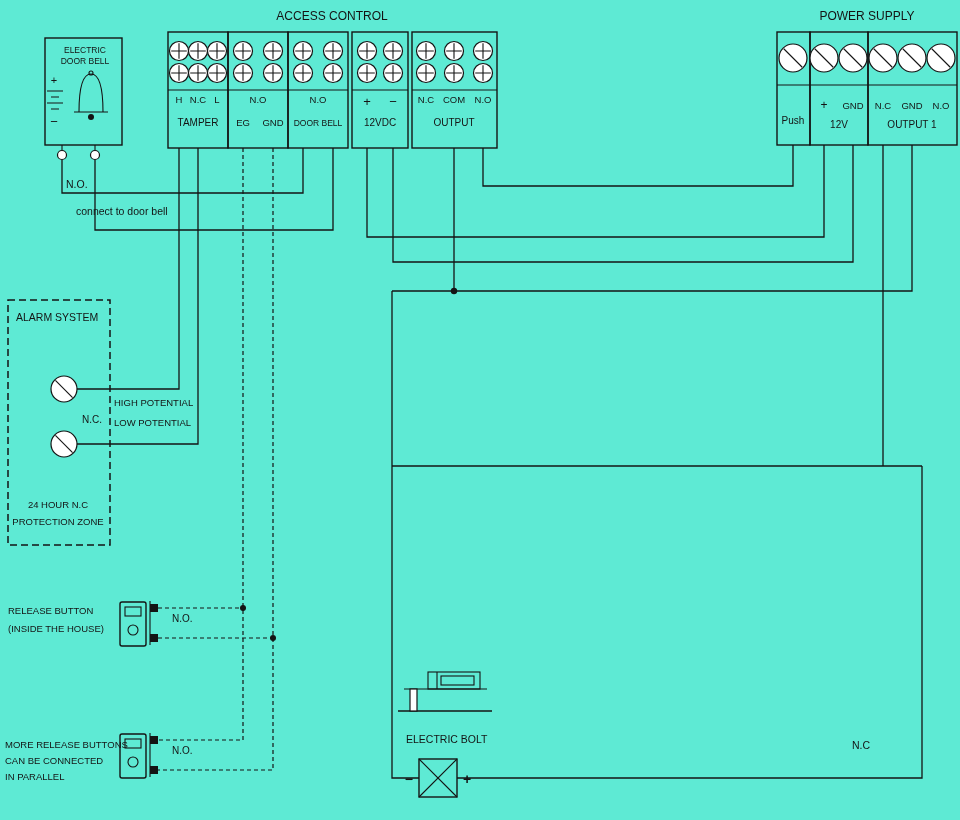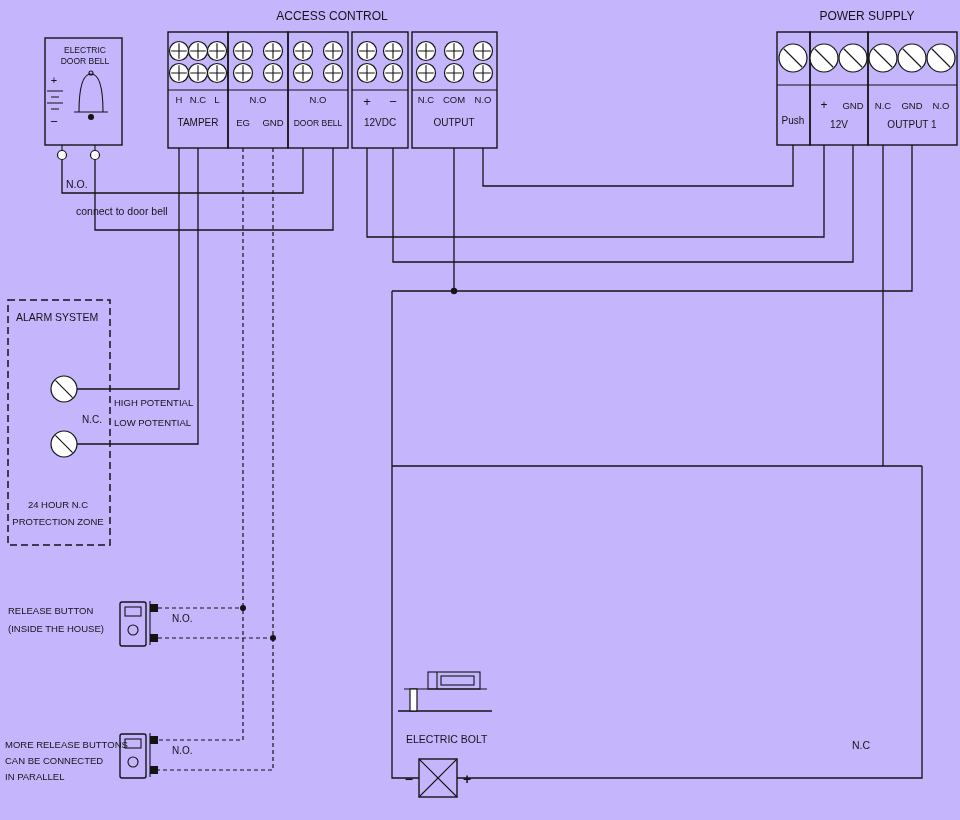--- a/index.html
+++ b/index.html
@@ -1,16 +1,16 @@
 <!DOCTYPE html>
 <html><head>
 <meta charset="utf-8">
 <style>
   html,body{margin:0;padding:0;background:#fff;}
-  .stage{position:relative;width:960px;height:820px;background:#c4b5fd;overflow:hidden;
+  .stage{position:relative;width:960px;height:820px;background:#5eead4;overflow:hidden;
          font-family:"Liberation Sans",sans-serif;}
   svg{display:block;}
   svg text{font-family:"Liberation Sans",sans-serif;fill:#141414;}
   .t8{font-size:8.5px}
   .t9{font-size:9.5px}
   .t10{font-size:10px}
   .t10b{font-size:10.5px}
   .t11{font-size:11px}
   .t12{font-size:12px}
   .t13{font-size:13px}

